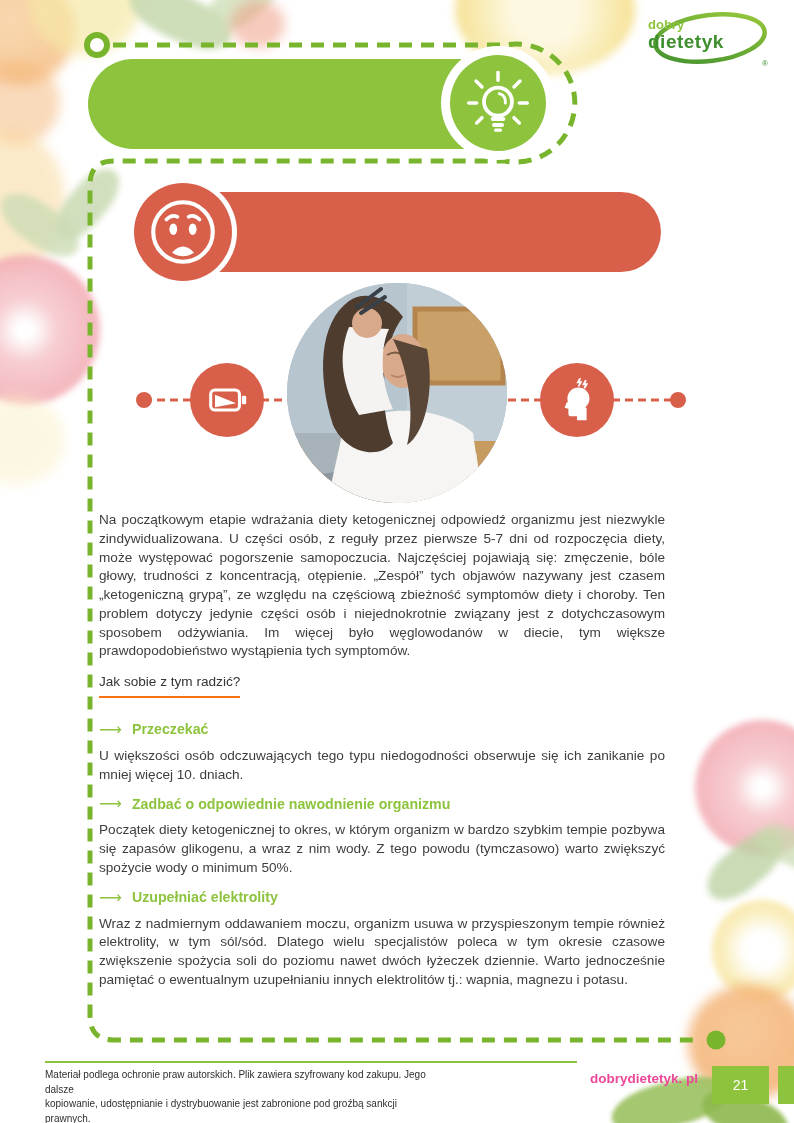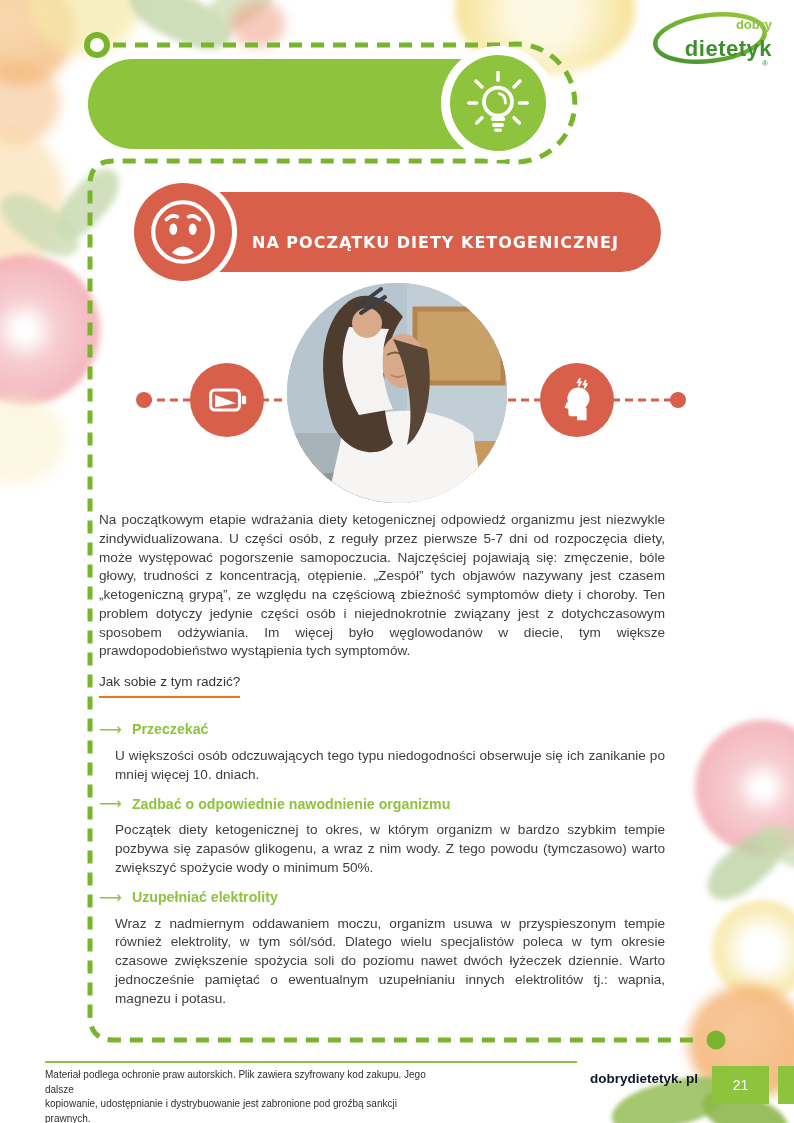--- a/index.html
+++ b/index.html
@@ -16,38 +16,38 @@
   .bulb-white{position:absolute;left:441px;top:46px;width:114px;height:114px;border-radius:50%;background:#fff;}
   .bulb-green{position:absolute;left:450px;top:55px;width:96px;height:96px;border-radius:50%;background:#8dc33d;display:flex;align-items:center;justify-content:center;}
   
   .banner-red{position:absolute;left:163px;top:192px;width:498px;height:80px;border-radius:40px;background:#d8604b;}
   .face-white{position:absolute;left:129px;top:178px;width:108px;height:108px;border-radius:50%;background:#fff;}
   .face-red{position:absolute;left:134px;top:183px;width:98px;height:98px;border-radius:50%;background:#d8604b;display:flex;align-items:center;justify-content:center;}
   .topic-title{position:absolute;left:252px;top:201px;color:#fff;font-family:"DejaVu Sans",sans-serif;font-weight:800;font-size:23px;letter-spacing:1.5px;}
   .topic-subtitle{position:absolute;left:252px;top:233px;color:#fff;font-family:"DejaVu Sans",sans-serif;font-weight:800;font-size:16px;letter-spacing:1px;}
   
   .logo{position:absolute;left:648px;top:6px;width:124px;height:68px;}
-  .logo-text{position:absolute;left:0;top:12px;width:124px;text-align:right;line-height:1;}
+  .logo-text{position:absolute;left:0;top:12px;width:124px;text-align:left;line-height:1;}
   .logo-line1{display:block;color:#8fc53e;font-size:13px;font-weight:bold;}
-  .logo-line2{display:block;color:#3e8f2e;font-size:22px;font-weight:bold;letter-spacing:.5px;margin-top:7px;}
+  .logo-line2{display:block;color:#3e8f2e;font-size:19px;font-weight:bold;letter-spacing:.5px;margin-top:1px;}
   .logo-reg{position:absolute;right:4px;bottom:6px;color:#3e8f2e;font-size:8px;}
   
   .icon-circle{position:absolute;width:74px;height:74px;border-radius:50%;background:#d8604b;display:flex;align-items:center;justify-content:center;}
   .photo{position:absolute;left:287px;top:283px;width:220px;height:220px;border-radius:50%;overflow:hidden;background:#b7c5cf;}
   
   .text-col{position:absolute;left:99px;top:511px;width:566px;color:#3e3e3e;font-size:13.6px;line-height:1.38;text-align:justify;}
-  .text-col p{margin:0 0 3px 16px;}
+  .text-col p{margin:0 0 3px 0;}
   .intro{margin:0 0 12px 0 !important;}
   .question{display:inline-block;border-bottom:2px solid #f97316;padding-bottom:4px;margin:0 0 12px 0;color:#353535;text-align:left;}
   .sec-head{display:flex;align-items:center;gap:10px;color:#8dc33d;font-weight:bold;font-size:14.2px;margin:9px 0 6px 0;text-align:left;}
   .sec-head .arrow{font-size:16px;font-family:"DejaVu Sans",sans-serif;font-weight:normal;}
   
   .footer-line{position:absolute;left:45px;top:1061px;width:532px;height:2px;background:#8dc33d;}
   .copyright{position:absolute;left:45px;top:1068px;width:400px;font-size:10px;line-height:1.45;color:#2f2f2f;}
-  .site{position:absolute;left:540px;top:1071px;width:158px;text-align:right;font-weight:bold;font-size:13.5px;color:#0f172a;}
+  .site{position:absolute;left:540px;top:1071px;width:158px;text-align:right;font-weight:bold;font-size:13.5px;color:#ec4899;}
   .pagebox{position:absolute;left:712px;top:1066px;width:57px;height:38px;background:#8dc33d;color:#fff;display:flex;align-items:center;justify-content:center;font-size:14px;}
   .edgebox{position:absolute;left:778px;top:1066px;width:16px;height:38px;background:#8dc33d;}
   svg{display:block;}
 </style>
 </head>
 <body>
 
 <div id="page">
 
   <div class="fruit" style="left:-35px;top:-25px;width:110px;height:110px;background:radial-gradient(circle at 40% 40%,#f7c98f,#f2aa60);opacity:.7;"></div>
@@ -119,21 +119,20 @@
   <div class="face-red">
     <svg width="72" height="72" viewBox="-26 -26 52 52">
       <circle r="21.5" fill="none" stroke="#ffffff" stroke-width="3"></circle>
       <path d="M -12 -9 Q -8 -13 -4 -11" fill="none" stroke="#ffffff" stroke-width="2.6" stroke-linecap="round"></path>
       <path d="M 4 -11 Q 8 -13 12 -9" fill="none" stroke="#ffffff" stroke-width="2.6" stroke-linecap="round"></path>
       <ellipse cx="-7" cy="-2" rx="2.8" ry="4.2" fill="#ffffff"></ellipse>
       <ellipse cx="7" cy="-2" rx="2.8" ry="4.2" fill="#ffffff"></ellipse>
       <path d="M -8 15 Q 0 6 8 15 Q 0 20 -8 15 Z" fill="#ffffff"></path>
     </svg>
   </div>
-  <div class="topic-subtitle">NA POCZĄTKU DIETY KETOGENICZNEJ</div>
 
   <svg class="abs" style="left:0;top:0;" width="794" height="1123" viewBox="0 0 794 1123">
     <line x1="144" y1="400" x2="678" y2="400" stroke="#d8604b" stroke-width="3" stroke-dasharray="8 5"></line>
     <circle cx="144" cy="400" r="8" fill="#d8604b"></circle>
     <circle cx="678" cy="400" r="8" fill="#d8604b"></circle>
   </svg>
 
   <div class="photo">
     <svg width="220" height="220" viewBox="0 0 220 220">
       <rect width="220" height="220" fill="#b7c5cf"></rect>

